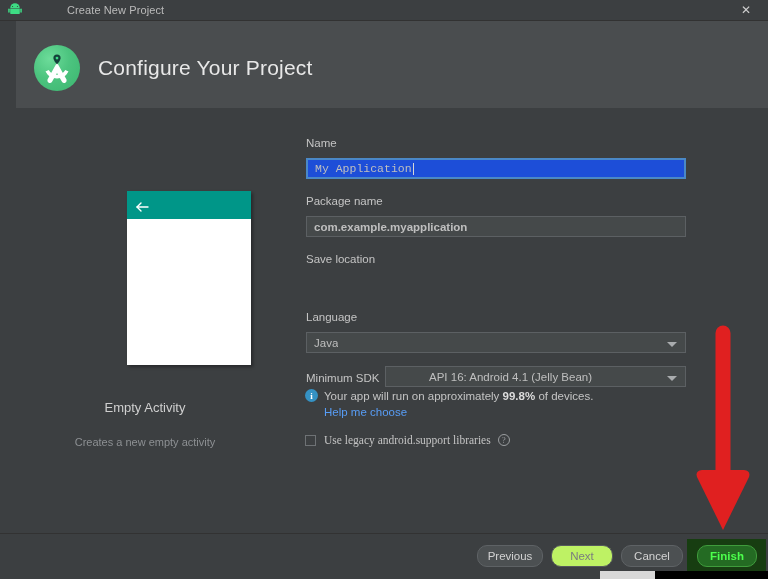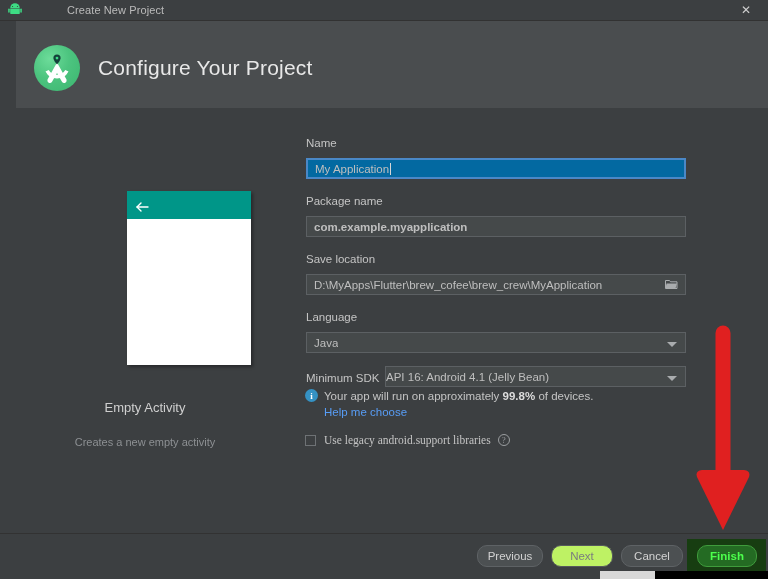--- a/index.html
+++ b/index.html
@@ -157,22 +157,23 @@
     align-items: center;
     color: #bfbfbf;
     font-size: 11.5px;
   }
   .field-box .txt {
     margin-left: 7px;
     white-space: nowrap;
     overflow: hidden;
   }
   .field-box.focused {
-    background: #0369a1;
+    background: #1d4ed8;
     border: 2px solid #4a88c7;
+    font-family: Liberation Mono, monospace;
   }
   .caret {
     display: inline-block;
     width: 1px;
     height: 12px;
     background: #d6d6d6;
     margin-left: 1px;
     vertical-align: middle;
   }
   .folder-icon {
@@ -201,20 +202,21 @@
     left: 95px; top: 258px;
     width: 301px;
     height: 21px;
     background: #45494a;
     border: 1px solid #5c6063;
     box-sizing: border-box;
     display: flex;
     align-items: center;
     color: #bfbfbf;
     font-size: 11.5px;
+    padding-left: 43px;
   }
 
   .info-row {
     position: absolute;
     left: 15px; top: 281px;
     display: flex;
     align-items: center;
   }
   .info-icon {
     width: 13px; height: 13px;
@@ -410,29 +412,20 @@
         <span class="txt">My Application</span>
           <span class="caret"></span>
       </div>
 
       <div class="field-label" style="left:16px; top:87px;">Package name</div>
       <div class="field-box" style="top:108px;font-weight:bold;">
         <span class="txt">com.example.myapplication</span>
       </div>
 
       <div class="field-label" style="left:16px; top:145px;">Save location</div>
-      <div class="field-box" style="top:166px;">
-        <span class="txt">D:\MyApps\Flutter\brew_cofee\brew_crew\MyApplication</span>
-        <span class="folder-icon">
-          <svg width="13" height="11" viewBox="0 0 13 11">
-            <path d="M0.5 1.5 h4 l1 1.3 h6.5 v6.7 h-11.5 z" fill="none" stroke="#a9acae" stroke-width="1"></path>
-            <path d="M1.6 4.4 h10.4 l-1.4 4.6 h-10.2 z" fill="#a9acae"></path>
-          </svg>
-        </span>
-      </div>
 
       <div class="field-label" style="left:16px; top:203px;">Language</div>
       <div class="field-box" style="top:224px;">
         <span class="txt">Java</span>
         <span class="combo-arrow"></span>
       </div>
 
       <div class="minsdk-label">Minimum SDK</div>
       <div class="minsdk-combo">
         <span class="txt">API 16: Android 4.1 (Jelly Bean)</span>

